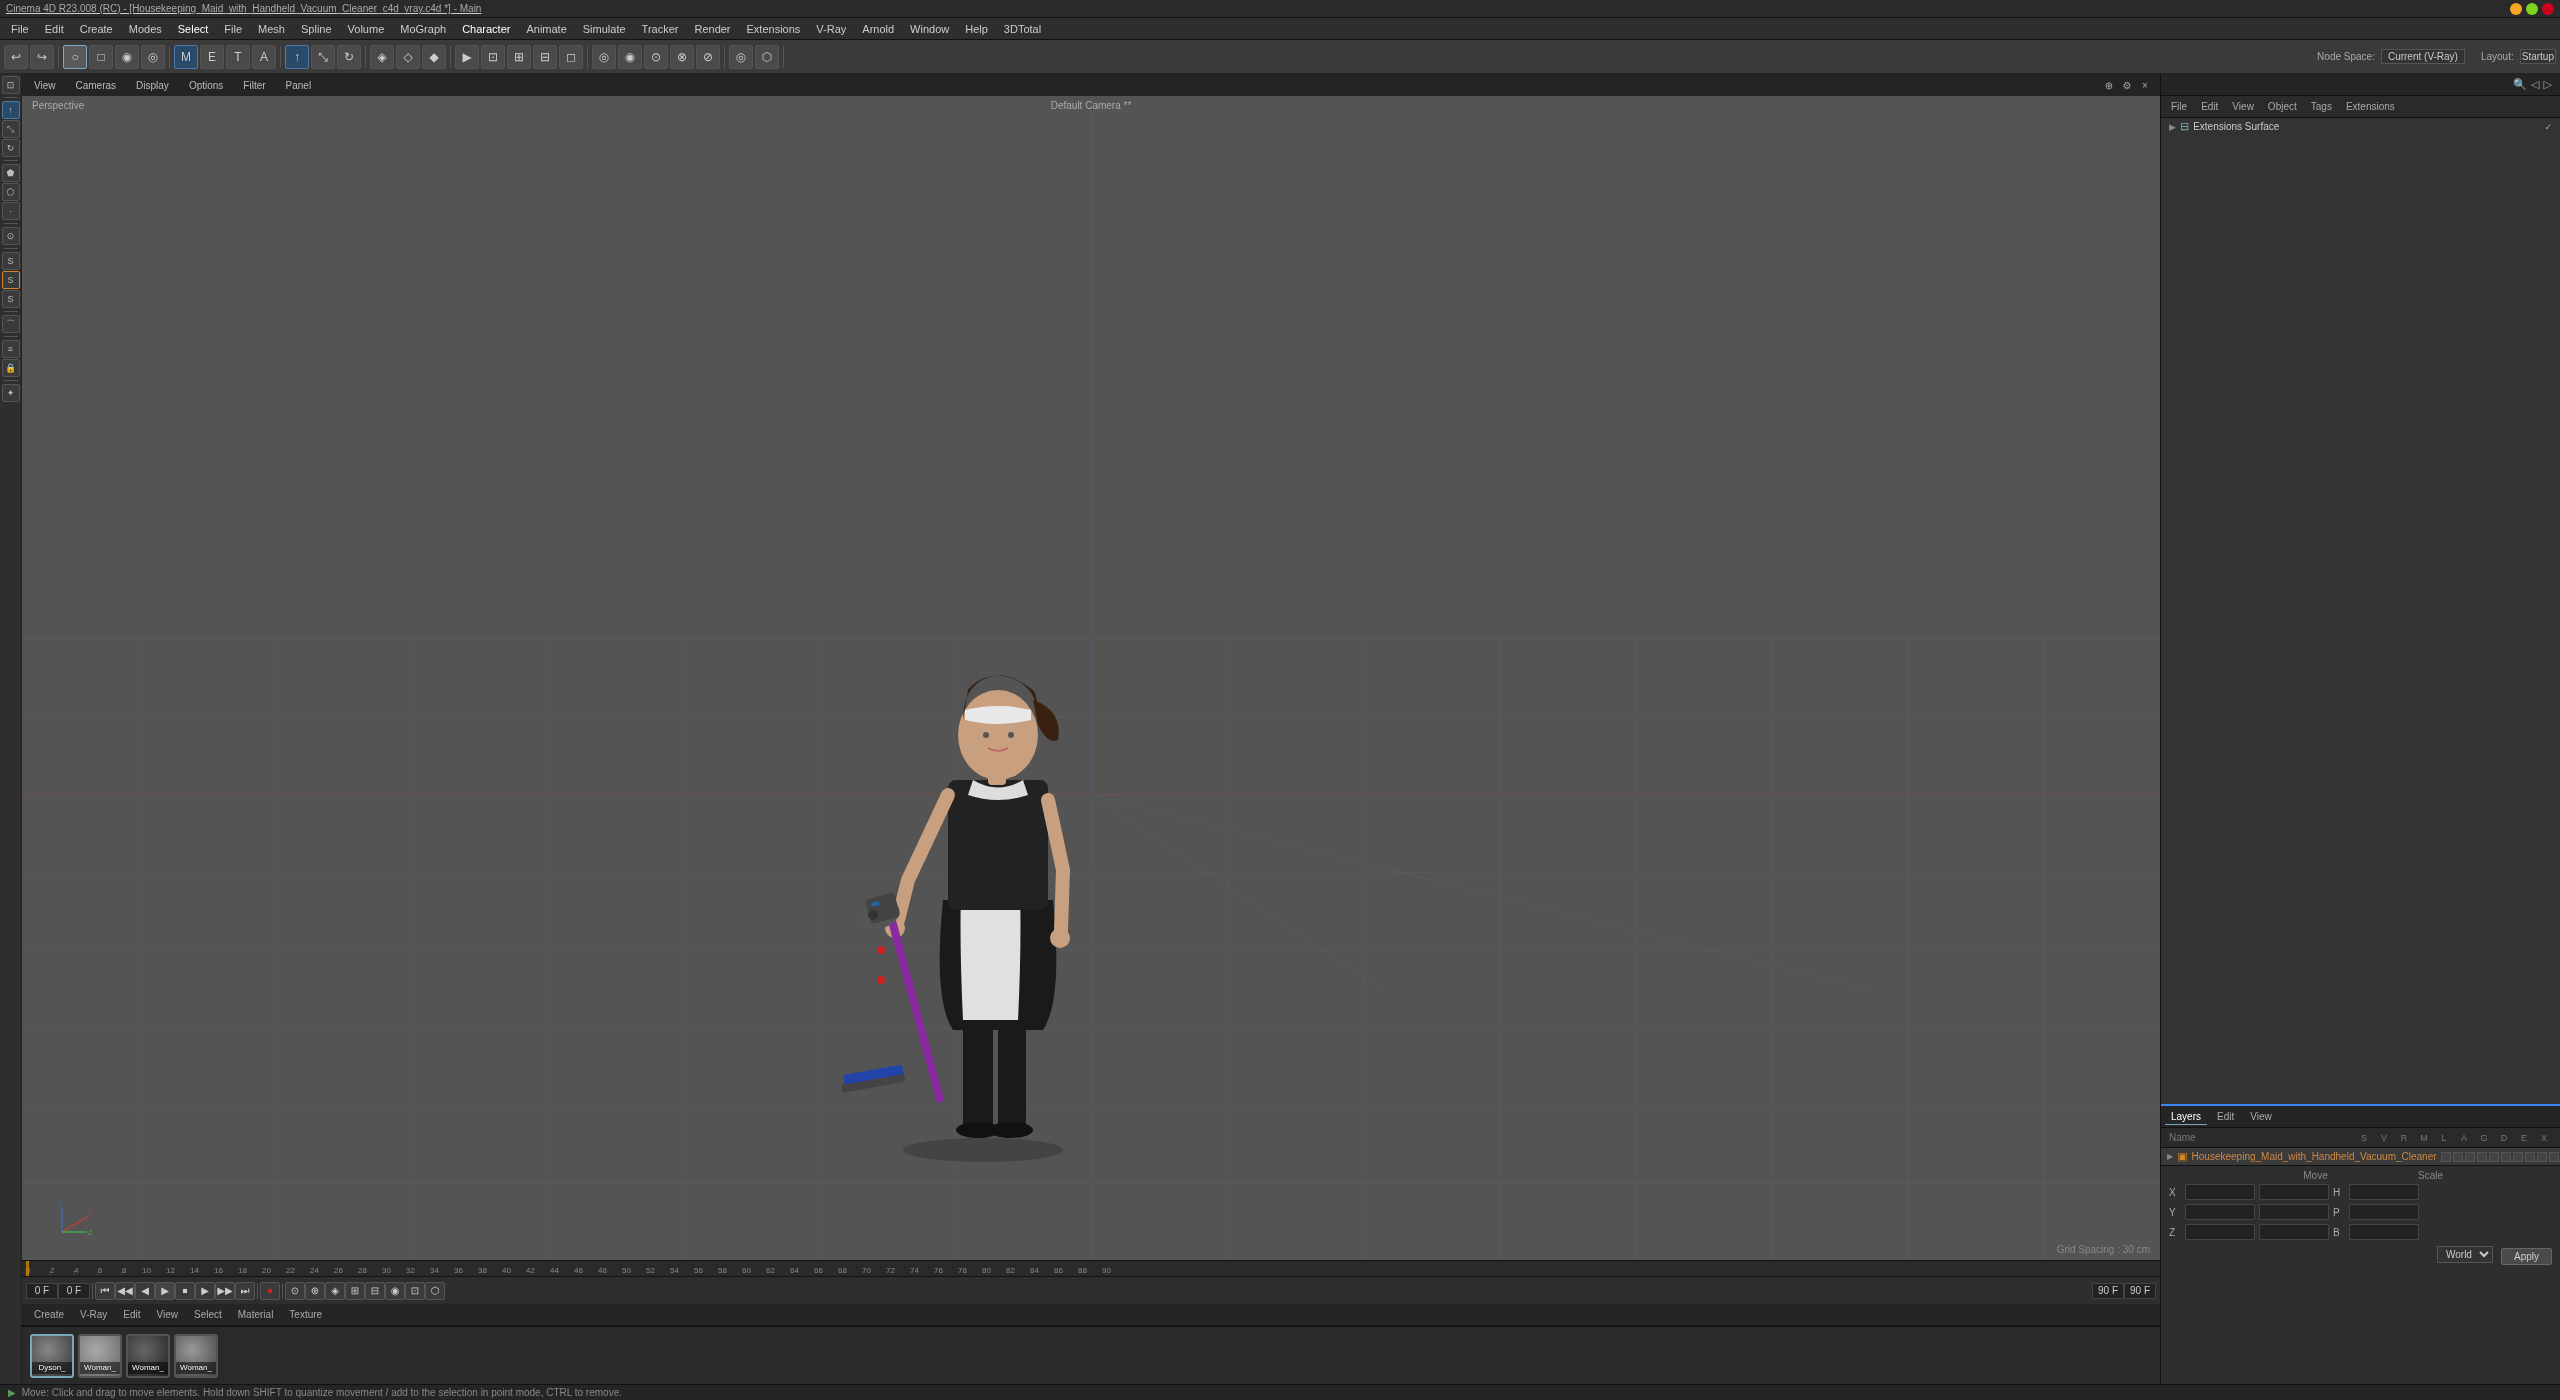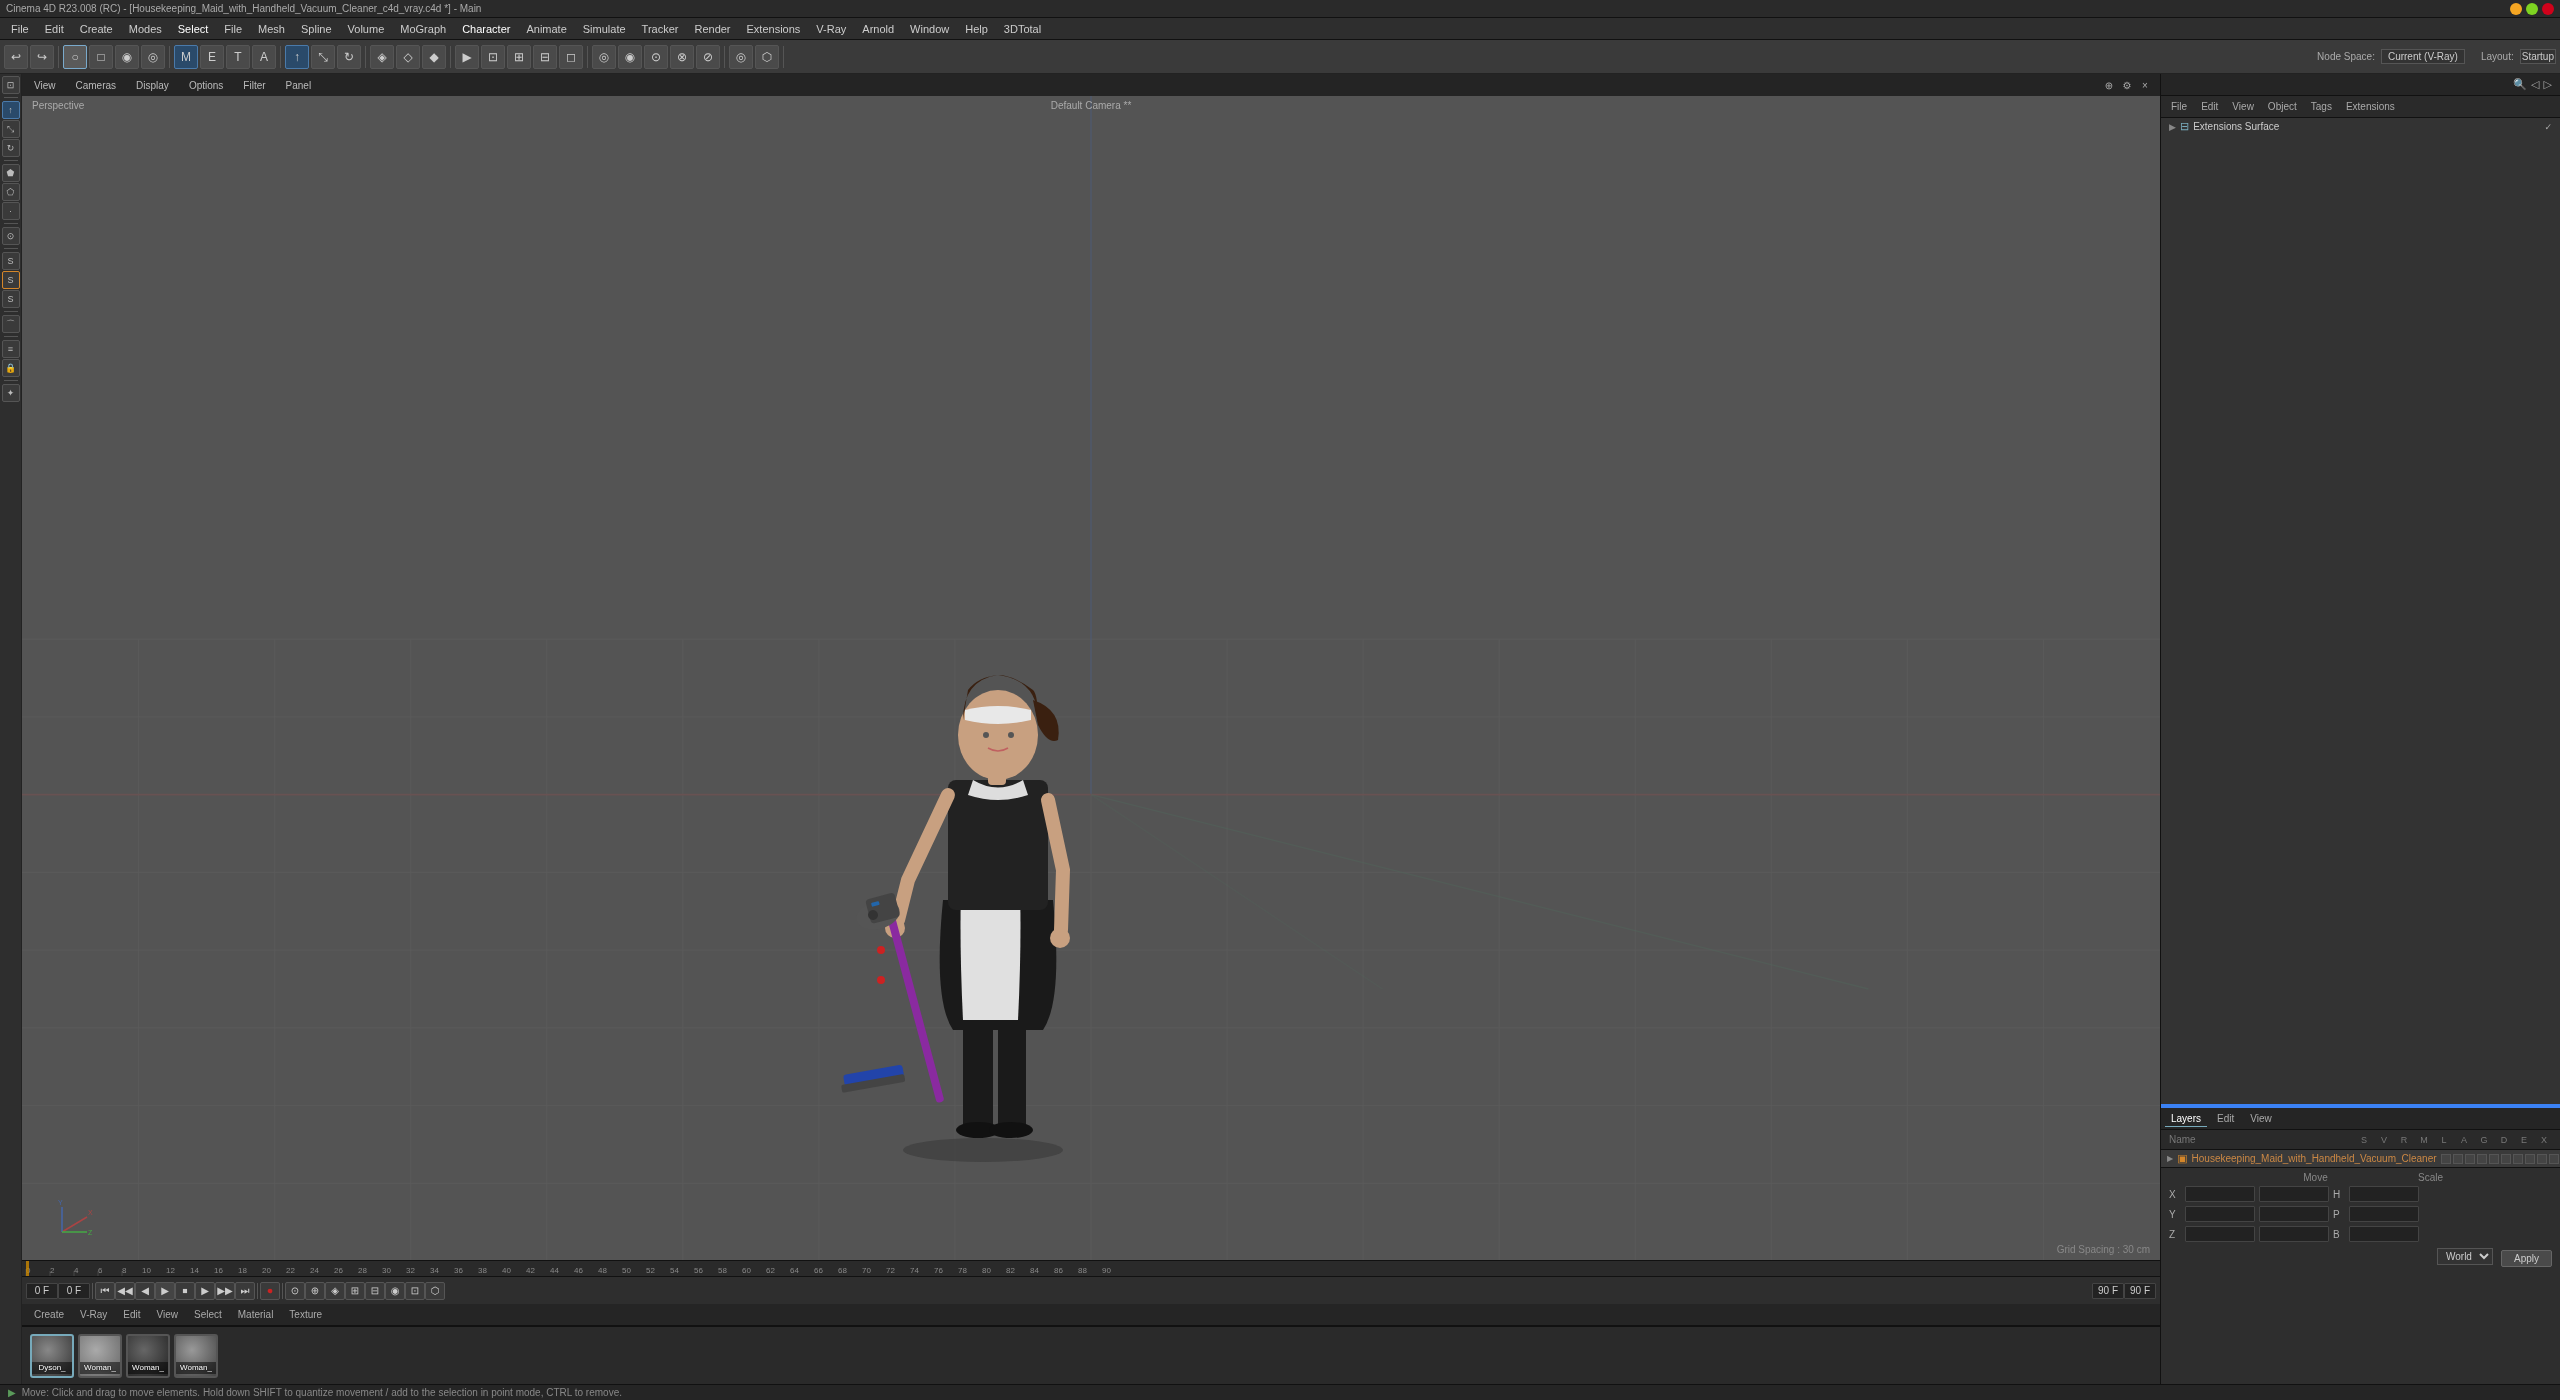--- a/index.html
+++ b/index.html
@@ -17,20 +17,21 @@
     
     #title-bar {
       width: 100%;
       height: 18px;
       background: #2a2a2a;
       display: flex;
       align-items: center;
       justify-content: space-between;
       padding: 0 6px;
       border-bottom: 1px solid #111;
+      text-decoration: underline;
     }
     #title-bar-controls { display: flex; gap: 4px; }
     .tb-btn { width: 12px; height: 12px; border-radius: 50%; cursor: pointer; }
     .tb-min { background: #f5a623; }
     .tb-max { background: #7ed321; }
     .tb-close { background: #d0021b; }
 
     
     #menu-bar {
       width: 100%;
@@ -368,21 +369,21 @@
       gap: 4px;
       font-size: 10px;
       color: #ccc;
       cursor: pointer;
     }
 
     
     #layers-lower {
       height: 280px;
       background: #2e2e2e;
-      border-top: 4px solid #3b82f6;
+      border-top: 2px solid #3b82f6;
       display: flex;
       flex-direction: column;
     }
     #layers-lower-header {
       height: 22px;
       background: #252525;
       display: flex;
       align-items: center;
       padding: 0 4px;
       gap: 4px;

